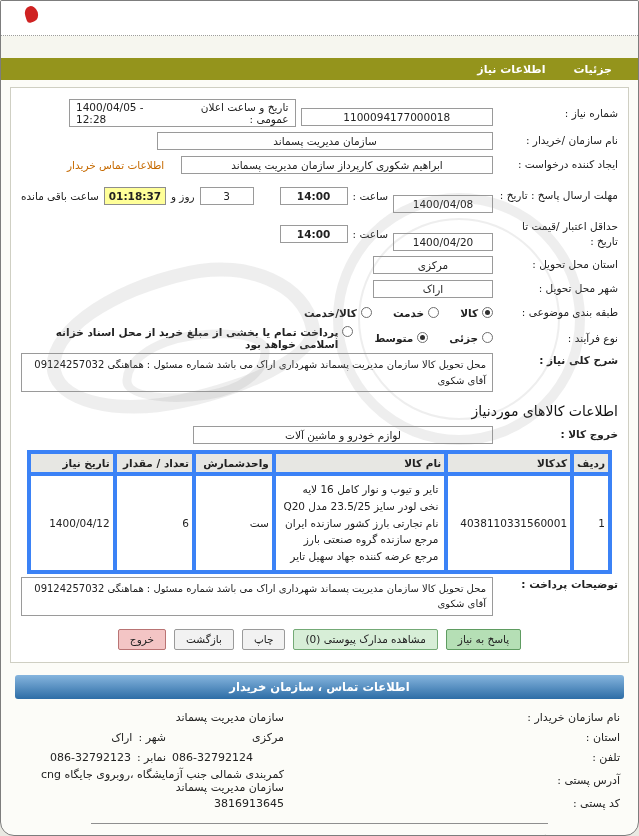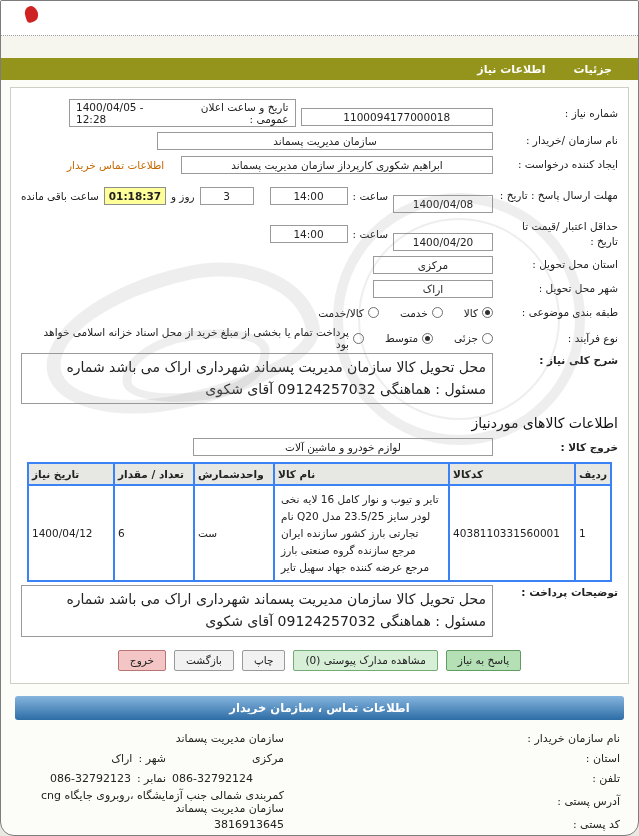--- a/index.html
+++ b/index.html
@@ -22,39 +22,39 @@
           border:1px solid #cfcfc3; padding:8px 8px 12px; }
   .frow{ display:flex; align-items:center; gap:5px; margin:3px 2px; min-height:21px;
          font-size:10.5px; color:#222; }
   .frow.top{ align-items:flex-start; }
   .flabel{ width:120px; flex:0 0 120px; line-height:1.35; }
   .bold{ font-weight:bold; }
   .box{ border:1px solid #9a9a9a; background:#fff; min-height:18px; display:flex;
         align-items:center; justify-content:center; padding:1px 4px; font-size:10.5px; }
   .num{ direction:ltr; unicode-bidi:embed; }
   .w212{ width:212px;margin-top:7px; } .w336{ width:336px; } .w312{ width:312px; }
-  .w98{ width:100px;margin-top:17px; } .w66{ width:78px; } .w54{ width:54px; } .w62{ width:62px; }
+  .w98{ width:100px;margin-top:17px; } .w66{ width:68px;font-weight:bold; } .w54{ width:54px; } .w62{ width:62px; }
   .w120{ width:120px; } .w300{ width:300px; }
   .announce{ margin-right:auto; margin-left:48px; border:1px solid #9a9a9a;
              min-height:19px; display:flex; align-items:center; gap:4px; padding:1px 6px;
              background:#fff; font-size:10.5px; }
   .link{ margin-right:auto; margin-left:46px; color:#c66a00; cursor:pointer;
          font-size:10.5px; white-space:nowrap; }
   .push-left{ margin-right:auto; }
   .yellow{ background:#ffff99; border:1px solid #8d8d8d; font-weight:bold; color:#222; }
-  .ropt{ display:flex; align-items:center; gap:4px; margin-left:16px; }
+  .ropt{ display:flex; gap:4px; margin-left:16px;font-weight:bold; }
   .radio{ width:11px; height:11px; flex:0 0 11px; border:1px solid #6e6e6e; border-radius:50%;
           background:#fff; position:relative; cursor:pointer; display:inline-block; }
   .radio.sel::after{ content:""; position:absolute; inset:2px; border-radius:50%; background:#2f2f2f; }
   .bigbox{ flex:1; border:1px solid #9a9a9a; background:#fff; padding:3px 6px;
-           font-size:14px; line-height:1.55; }
+           font-size:10px; line-height:1.55; }
   .mh36{ min-height:36px; } .mh20{ min-height:20px; }
   .sechead{ font-weight:normal; font-size:14px; color:#111; margin:11px 2px 5px; }
   table.goods{ border-collapse:collapse; width:calc(100% - 16px); margin:5px auto 2px; background:#fff; }
-  .goods th,.goods td{ border:2px solid #3b82f6; text-align:left; font-size:10.5px;
+  .goods th,.goods td{ border:4px solid #3b82f6; text-align:right; font-size:10.5px;
                        padding:3px 3px; color:#222; }
   .goods th{ background:#e7e7e3; font-weight:bold; height:22px; }
   .goods th:nth-child(1){ width:34px; } .goods th:nth-child(2){ width:126px; }
   .goods th:nth-child(3){ width:175px; } .goods th:nth-child(4){ width:80px; }
   .goods th:nth-child(5){ width:80px; } .goods th:nth-child(6){ width:86px; }
   .goods td.name{ line-height:1.6; padding:5px 6px; }
   .btnrow{ display:flex; justify-content:center; align-items:center; gap:8px; margin-top:13px; }
   .btn{ font-family:inherit; font-size:10.5px; color:#222; padding:2px 11px; min-height:21px;
         border:1px solid #9a9a9a; border-radius:2px; background:#f2f2f2; cursor:pointer; }
   .btn.green{ background:#b5dfb5; border-color:#5f9c61; }

